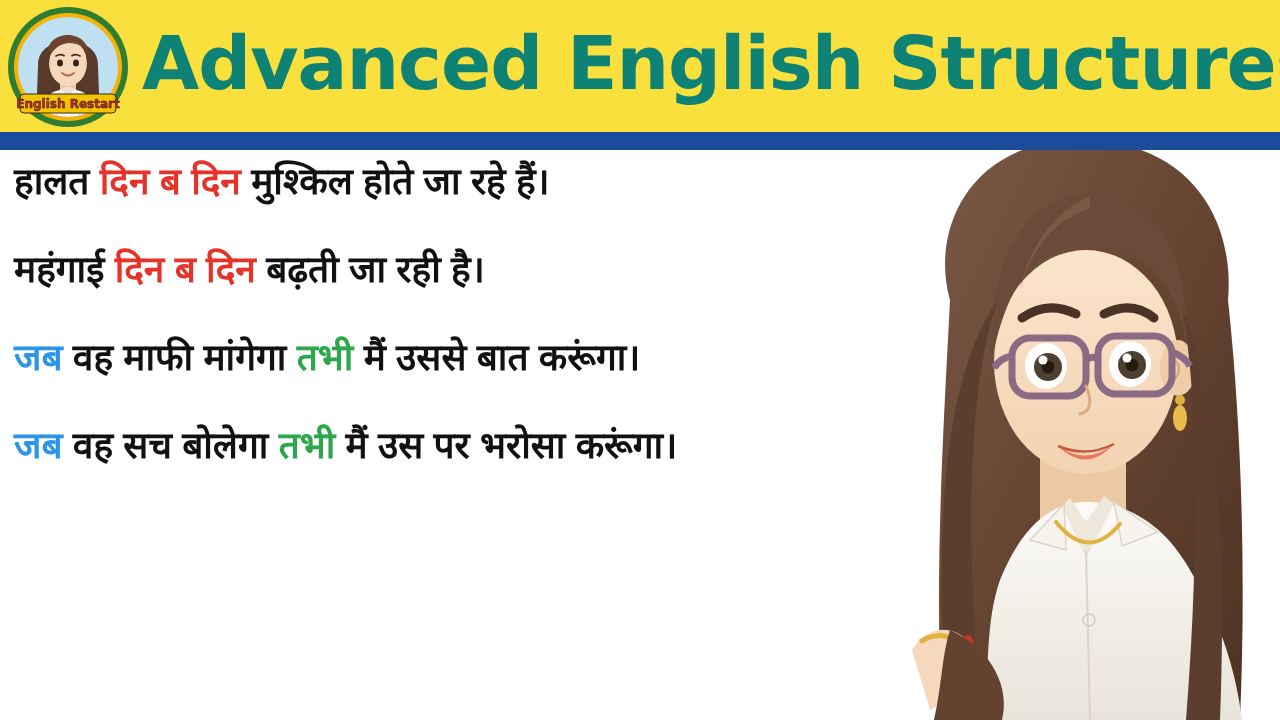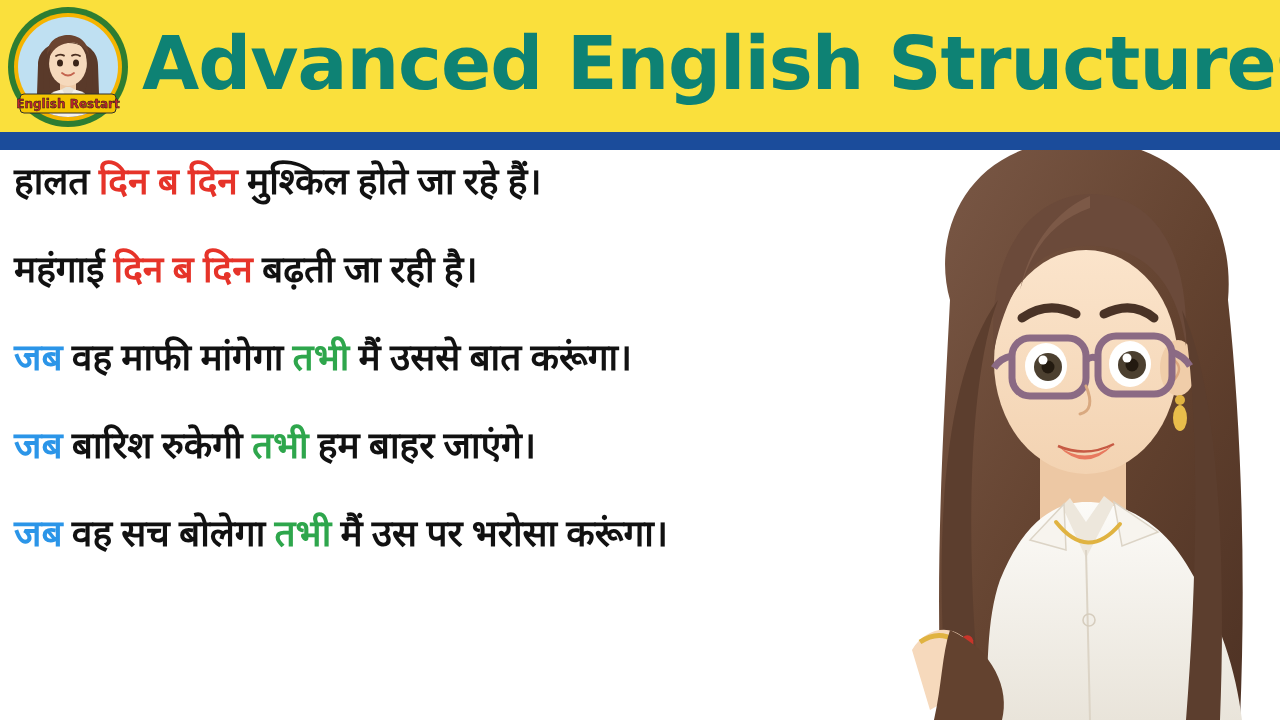--- a/index.html
+++ b/index.html
@@ -80,21 +80,21 @@
 
   .lines {
     position: absolute;
     left: 14px;
     top: 12px;
     width: 1060px;
     z-index: 3;
   }
 
   .sentence {
-    font-family: Liberation Serif, serif;
+    font-family: Liberation Sans, sans-serif;
     font-weight: 700;
     font-size: 37px;
     line-height: 1.08;
     color: #111111;
     white-space: nowrap;
     margin: 0 0 48px 0;
     letter-spacing: 0px;
   }
 
   .sentence:last-child { margin-bottom: 0; }
@@ -259,19 +259,18 @@
 
     <div class="lines">
 
       <p class="sentence"><span>हालत </span><span class="hl-red">दिन ब दिन</span><span> मुश्किल होते जा रहे हैं।</span></p>
 
 
       <p class="sentence"><span>महंगाई </span><span class="hl-red">दिन ब दिन</span><span> बढ़ती जा रही है।</span></p>
 
       <p class="sentence"><span class="hl-blue">जब</span><span> वह माफी मांगेगा </span><span class="hl-green">तभी</span><span> मैं उससे बात करूंगा।</span></p>
 
-      <p class="sentence"><span class="hl-blue">जब</span><span>  बारिश रुकेगी </span><span class="hl-green">तभी</span><span> हम बाहर जाएंगे।</span></p>
 
       <p class="sentence"><span class="hl-blue">जब</span><span> वह सच बोलेगा </span><span class="hl-green">तभी</span><span> मैं उस पर भरोसा करूंगा।</span></p>
 
     </div>
   </div>
 </div>
 
 </body></html>

